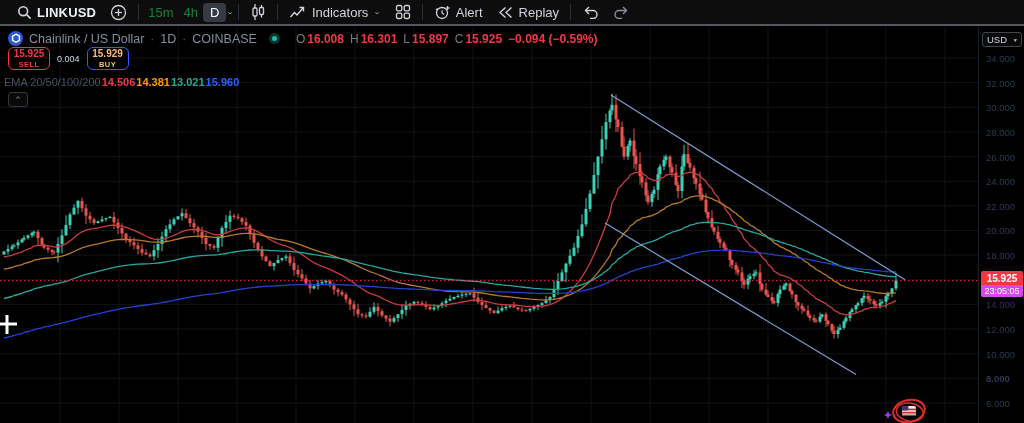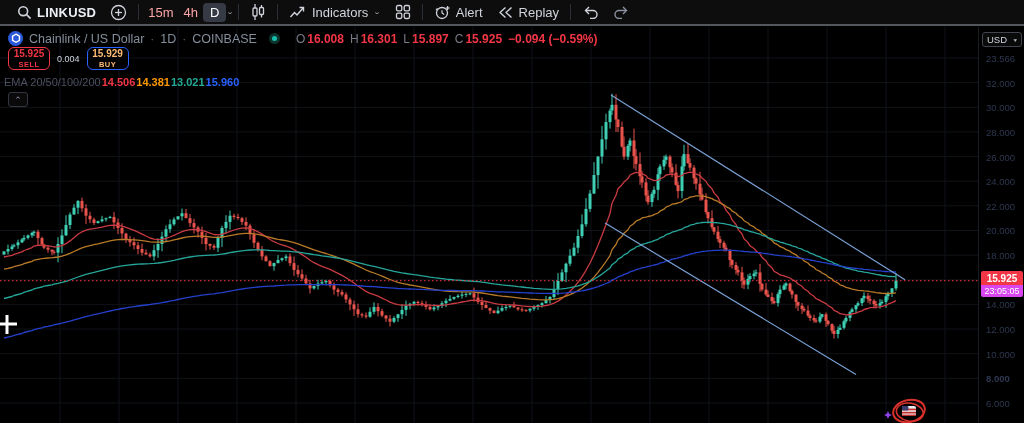--- a/index.html
+++ b/index.html
@@ -9,21 +9,21 @@
 
   
   #toolbar { position:absolute; left:0; top:0; width:1024px; height:26px;
              background:#0d0d0e; border-bottom:2px solid #54575c;
              display:flex; align-items:center; padding-left:10px; z-index:30;
              color:#d1d4dc; font-size:13px; }
   .tb-item { display:flex; align-items:center; gap:5px; padding:0 7px; height:14px;
              border-radius:4px; cursor:pointer; white-space:nowrap; }
   .tb-sep { width:1px; height:16px; background:#2a2e39; margin:0 4px; flex:none; }
   .symbol-name { font-weight:bold; color:#eceff4; letter-spacing:.2px; }
-  .interval { color:#fca5a5; padding:0 5px; }
+  .interval { color:#15803d; padding:0 5px; }
   .interval.active { background:#363a45; color:#fff; border-radius:4px; padding:2px 7px; }
   .chev { font-size:9px; color:#b2b5be; transform:scaleY(.8); }
   .tb-ico { display:flex; align-items:center; justify-content:center; }
   .tb-ico svg { display:block; }
 
   
   .overlay { position:absolute; z-index:20; }
   #symbol-row { left:8px; top:31px; display:flex; align-items:center; gap:6px;
                 font-size:12.5px; color:#848e9c; }
   .cl-logo { width:15px; height:15px; border-radius:50%; background:#2a5ada;
@@ -780,21 +780,21 @@
         </g>
       </svg>
   </div>
 
   <div id="price-axis">
     <div id="usd-btn">
       <span>USD</span>
       <span class="chev">▾</span>
     </div>
     <div id="axis-ticks">
-        <span class="axis-tick" style="top: 26px;">23.566</span>
+        <span class="axis-tick" style="top: 26px;">34.000</span>
         <span class="axis-tick" style="top: 51px;">32.000</span>
         <span class="axis-tick" style="top: 75px;">30.000</span>
         <span class="axis-tick" style="top: 100px;">28.000</span>
         <span class="axis-tick" style="top: 125px;">26.000</span>
         <span class="axis-tick" style="top: 149px;">24.000</span>
         <span class="axis-tick" style="top: 174px;">22.000</span>
         <span class="axis-tick" style="top: 198px;">20.000</span>
         <span class="axis-tick" style="top: 223px;">18.000</span>
         <span class="axis-tick" style="top: 272px;">14.000</span>
         <span class="axis-tick" style="top: 297px;">12.000</span>

